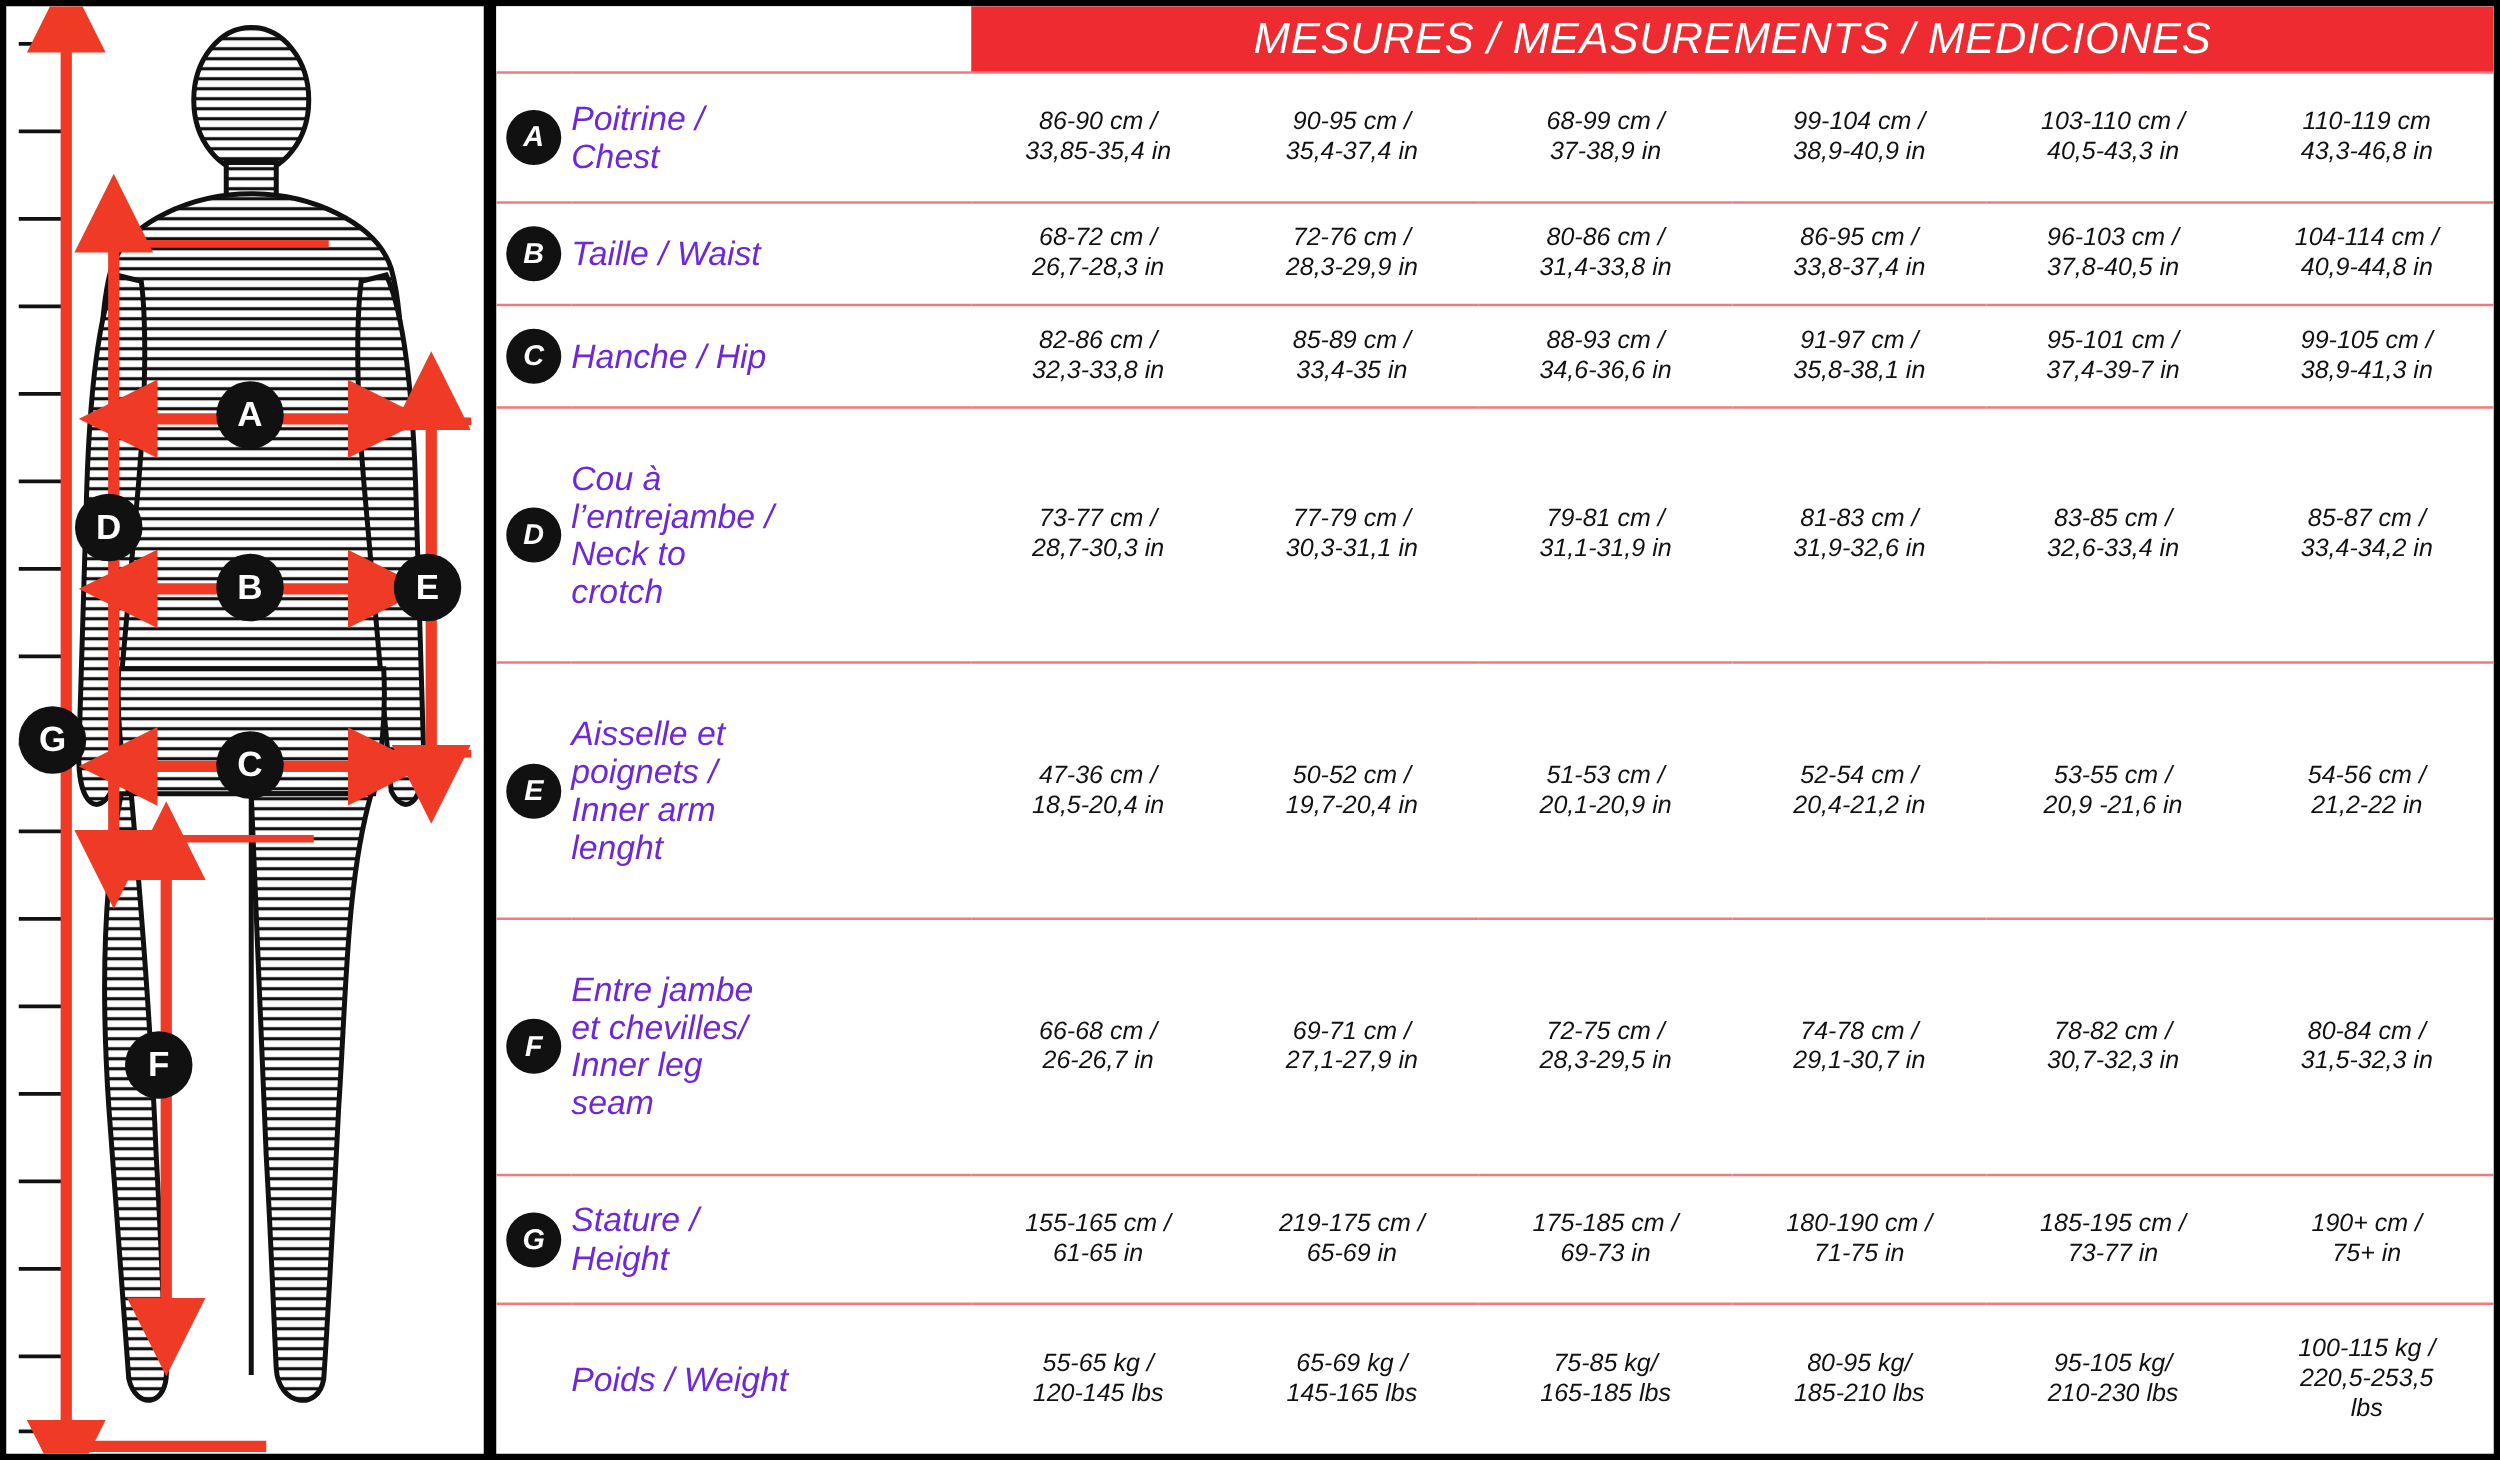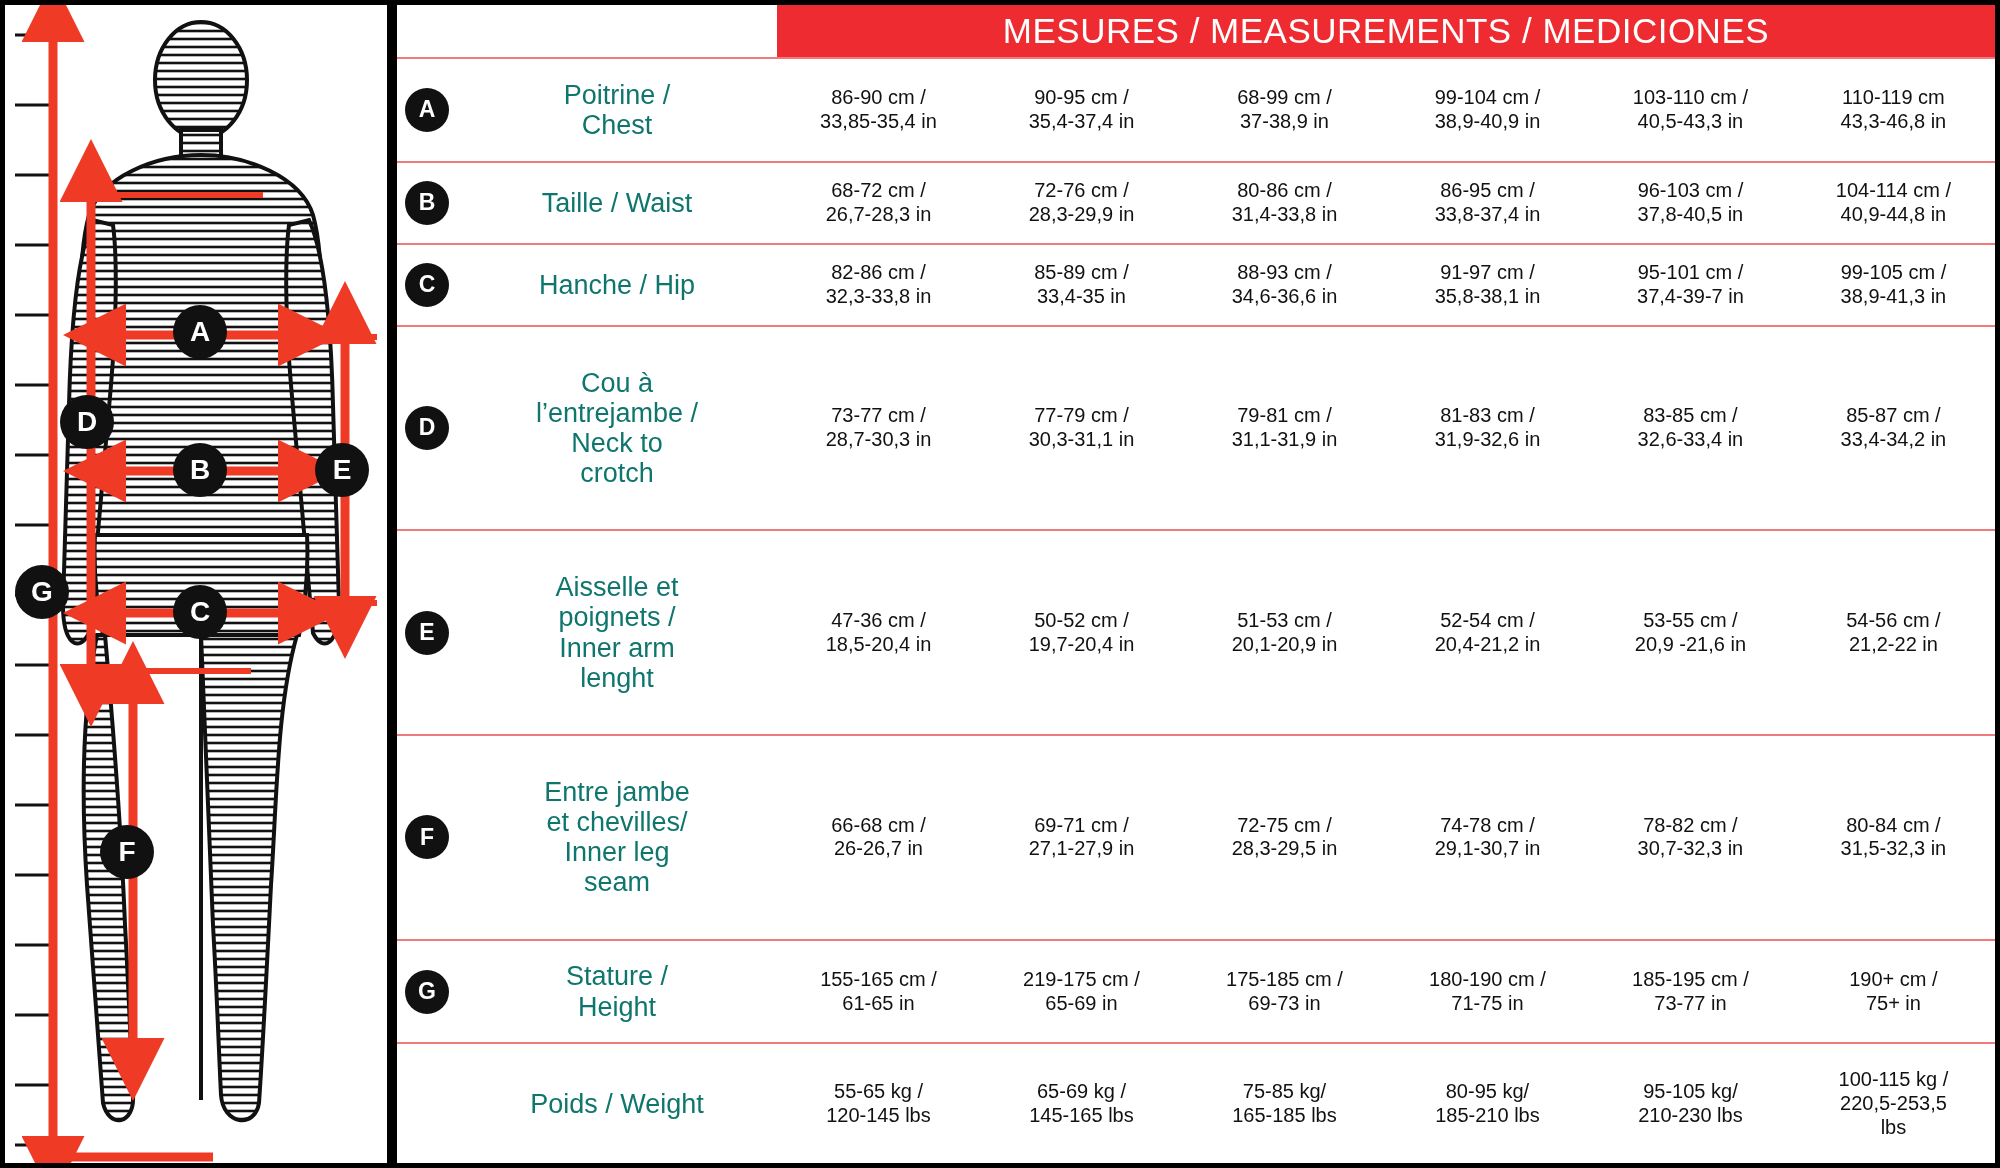--- a/index.html
+++ b/index.html
@@ -58,20 +58,21 @@
   
   .table-panel {
     position: relative;
     flex: 1 1 auto;
     height: 1168px;
     box-sizing: border-box;
     border: 5px solid #000;
     border-left: 5px solid #000;
     background: #fff;
     overflow: hidden;
+    font-style: italic;
   }
   table.size-table {
     width: 100%;
     height: 100%;
     border-collapse: collapse;
     table-layout: fixed;
   }
   table.size-table td, table.size-table th {
     padding: 0;
     vertical-align: middle;
@@ -104,25 +105,25 @@
   .size-head {
     text-align: center;
     font-size: 30px;
     color: #111;
     font-family: "Liberation Sans", sans-serif;
   }
   .row-divider td {
     border-top: 2px solid #ef7b7e;
   }
   .label-cell {
-    text-align: center;
+    text-align: left;
     padding-right: 14px;
     font-size: 27px;
     line-height: 1.12;
-    color: #0f766e;
+    color: #6d28d9;
   }
   .badge-cell {
     text-align: center;
     vertical-align: middle;
   }
   .badge-inline {
     display: inline-flex;
     width: 44px;
     height: 44px;
     border-radius: 50%;

